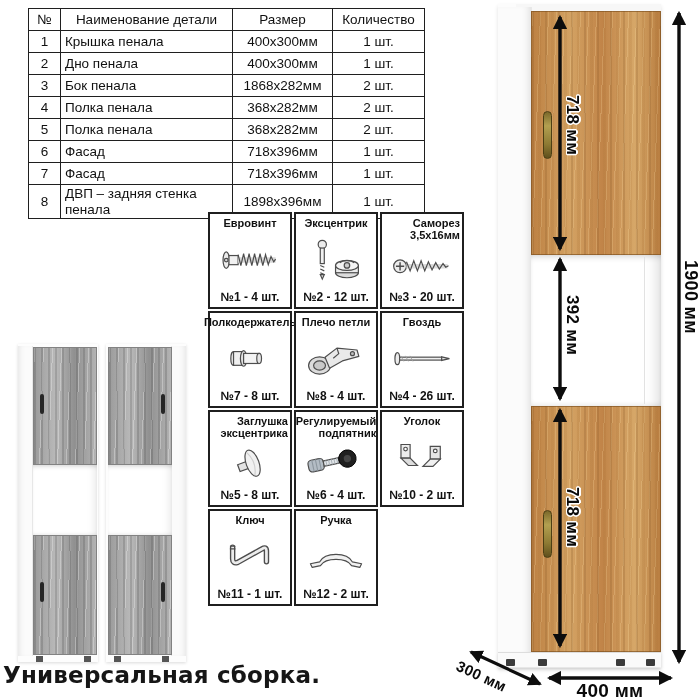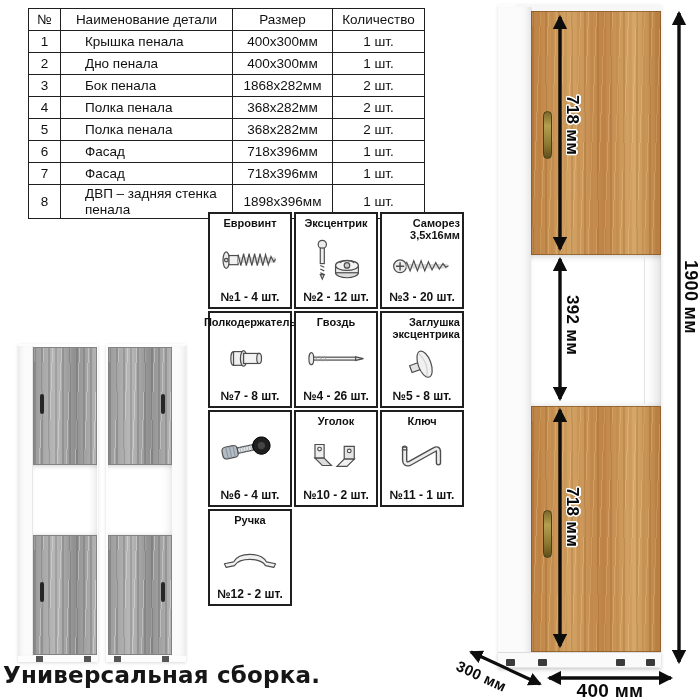--- a/index.html
+++ b/index.html
@@ -3,21 +3,21 @@
 <meta charset="utf-8">
 <style>
   html,body{margin:0;padding:0;background:#ffffff;}
   .page{position:relative;width:700px;height:700px;background:#fff;overflow:hidden;
         font-family:"Liberation Sans",sans-serif;color:#111;}
 
   
   #parts-table{position:absolute;left:28px;top:8px;border-collapse:collapse;table-layout:fixed;}
   #parts-table th,#parts-table td{border:1.6px solid #1f1f1f;font-size:13.5px;line-height:1.15;
       padding:1px 4px;text-align:center;font-weight:400;height:19px;color:#111;background:#fff;}
-  #parts-table td.cell-name{text-align:left;padding-left:24px;}
+  #parts-table td.cell-name{text-align:left;padding-left:4px;}
 
   
   #hw-grid{position:absolute;left:208px;top:212px;width:258px;display:grid;
       grid-template-columns:repeat(3,84px);grid-auto-rows:97px;gap:2px;}
   .hw-cell{border:2px solid #1f1f1f;background:#fff;box-sizing:border-box;
       display:flex;flex-direction:column;align-items:center;padding:3px 2px 2px;}
   .hw-label{font-weight:700;font-size:11px;text-align:right;line-height:1.12;}
   .hw-icon{flex:1 1 auto;min-height:0;display:flex;align-items:center;justify-content:center;width:100%;overflow:hidden;}
   .hwsvg{width:64px;max-height:48px;}
   .hw-count{flex:0 0 auto;font-weight:700;font-size:12px;padding-bottom:1px;}
@@ -215,20 +215,33 @@
             <ellipse cx="17" cy="18" rx="3" ry="7.5" fill="#e6e6e6" stroke="#4d4d4d" stroke-width="1.3"></ellipse>
             <rect x="17" y="10.5" width="11" height="15" fill="#f0f0f0" stroke="#4d4d4d" stroke-width="1.3"></rect>
             <ellipse cx="28" cy="18" rx="3.5" ry="8.5" fill="#dedede" stroke="#4d4d4d" stroke-width="1.3"></ellipse>
             <rect x="28" y="12.5" width="17" height="11" fill="#f3f3f3" stroke="#4d4d4d" stroke-width="1.3"></rect>
             <ellipse cx="45" cy="18" rx="2.6" ry="5.5" fill="#e6e6e6" stroke="#4d4d4d" stroke-width="1.3"></ellipse>
           </svg>
         </div>
         <div class="hw-count">№7 - 8 шт.</div>
       </div>
       <div class="hw-cell">
+        <div class="hw-label">Плечо петли</div>
+        <div class="hw-icon">
+          <svg class="hwsvg" viewBox="0 0 70 44">
+            <ellipse cx="17" cy="29" rx="12" ry="9.5" fill="#dcdcdc" stroke="#4d4d4d" stroke-width="1.3"></ellipse>
+            <ellipse cx="17" cy="29" rx="6.5" ry="5" fill="#c9c9c9" stroke="#4d4d4d" stroke-width="1.3"></ellipse>
+            <path d="M23,20 L36,10 L58,12 L60,19 L42,24 L28,32 Z" fill="#e9e9e9" stroke-linejoin="round" stroke="#4d4d4d" stroke-width="1.3"></path>
+            <circle cx="53" cy="16" r="2.2" fill="#bfbfbf" stroke="#4d4d4d" stroke-width="1.3"></circle>
+            <path d="M36,10 L38,16 L32,21" fill="none" stroke="#4d4d4d" stroke-width="1.3"></path>
+          </svg>
+        </div>
+        <div class="hw-count">№8 - 4 шт.</div>
+      </div>
+      <div class="hw-cell">
         <div class="hw-label">Гвоздь</div>
         <div class="hw-icon">
           <svg class="hwsvg" viewBox="0 0 70 32">
             <ellipse cx="8" cy="16" rx="2.6" ry="6.5" fill="#ececec" stroke="#4d4d4d" stroke-width="1.3"></ellipse>
             <rect x="10.5" y="14.4" width="46" height="3.2" fill="#f0f0f0" stroke="#4d4d4d" stroke-width="1.3"></rect>
             <path d="M56.5,14 L65,16 L56.5,18 Z" fill="#e2e2e2" stroke="#4d4d4d" stroke-width="1.3"></path>
             <path d="M12,13 l3,6 m2,-6 l3,6 m2,-6 l3,6" fill="none" stroke="#9f9f9f" stroke-width="1"></path>
           </svg>
         </div>
         <div class="hw-count">№4 - 26 шт.</div>
@@ -240,20 +253,21 @@
             <g transform="rotate(-20 35 22)">
               <rect x="22" y="18" width="11" height="8" fill="#e3e3e3" stroke="#4d4d4d" stroke-width="1.3"></rect>
               <ellipse cx="38" cy="22" rx="7" ry="15" fill="#f1f1f1" stroke="#4d4d4d" stroke-width="1.3"></ellipse>
               <path d="M36,9 a28,28 0 0 1 0,26" fill="none" stroke="#cfcfcf" stroke-width="1.3"></path>
             </g>
           </svg>
         </div>
         <div class="hw-count">№5 - 8 шт.</div>
       </div>
       <div class="hw-cell">
+        <div class="hw-label">Регулируемый подпятник</div>
         <div class="hw-icon">
           <svg class="hwsvg" viewBox="0 0 70 40">
             <g transform="rotate(-12 35 20)">
               <rect x="5" y="10" width="17" height="13" rx="4" fill="#b3bcc4" stroke="#4d4d4d" stroke-width="1.3"></rect>
               <path d="M10,10 v13 M14,10 v13 M18,10 v13" fill="none" stroke="#8d979f" stroke-width="1.2"></path>
               <rect x="22" y="13.5" width="17" height="6" fill="#e2e6e9" stroke="#4d4d4d" stroke-width="1.3"></rect>
               <path d="M25,13.5 v6 M28,13.5 v6 M31,13.5 v6 M34,13.5 v6 M37,13.5 v6" fill="none" stroke="#aab2b8" stroke-width="1"></path>
               <circle cx="48.5" cy="16.5" r="9.5" fill="#1f1f1f" stroke="#000" stroke-width="1"></circle>
               <circle cx="48.5" cy="16.5" r="4" fill="#454545"></circle>
             </g>

